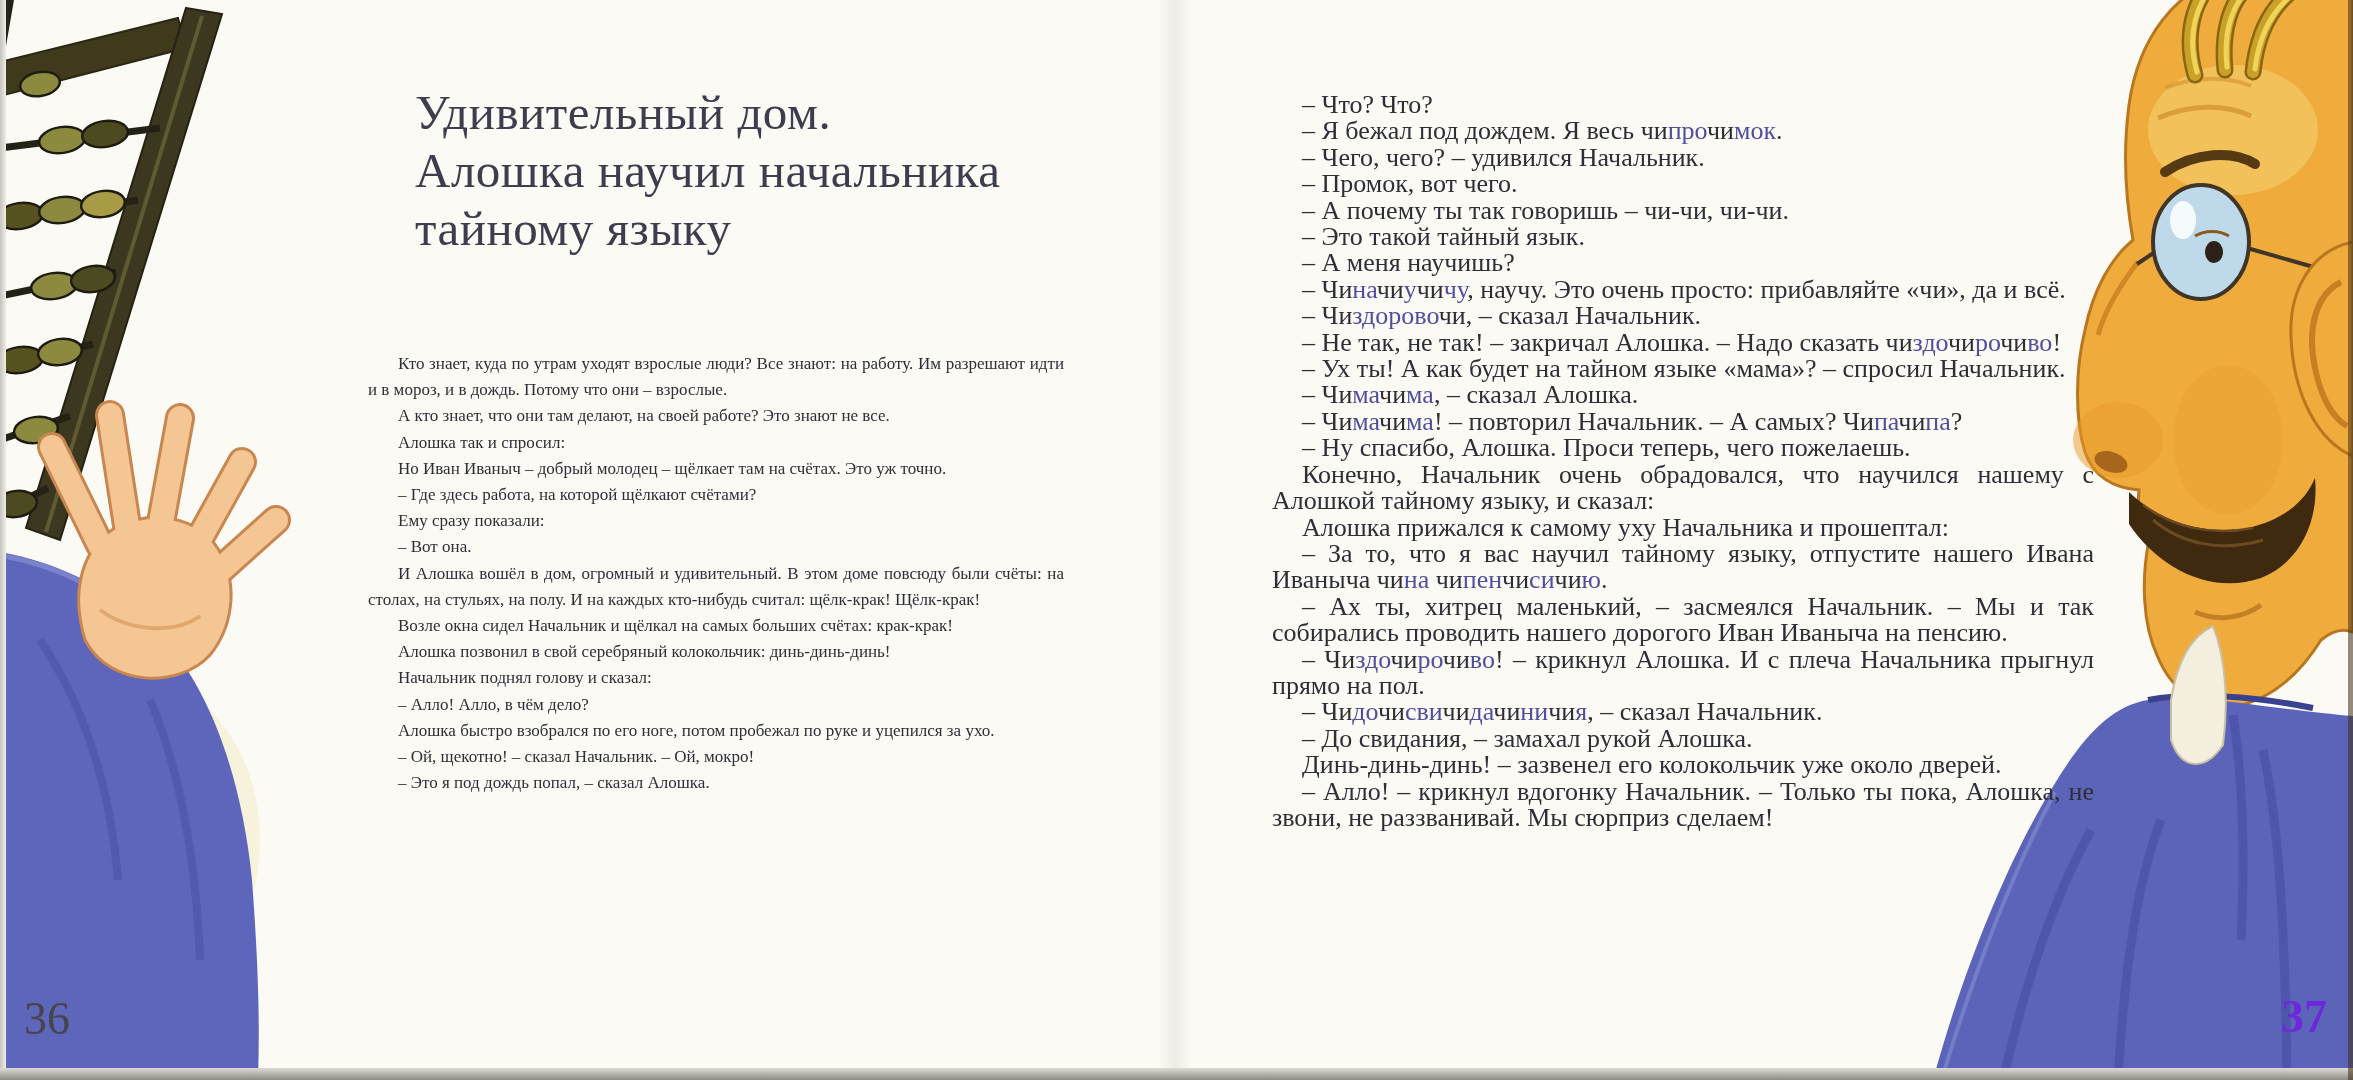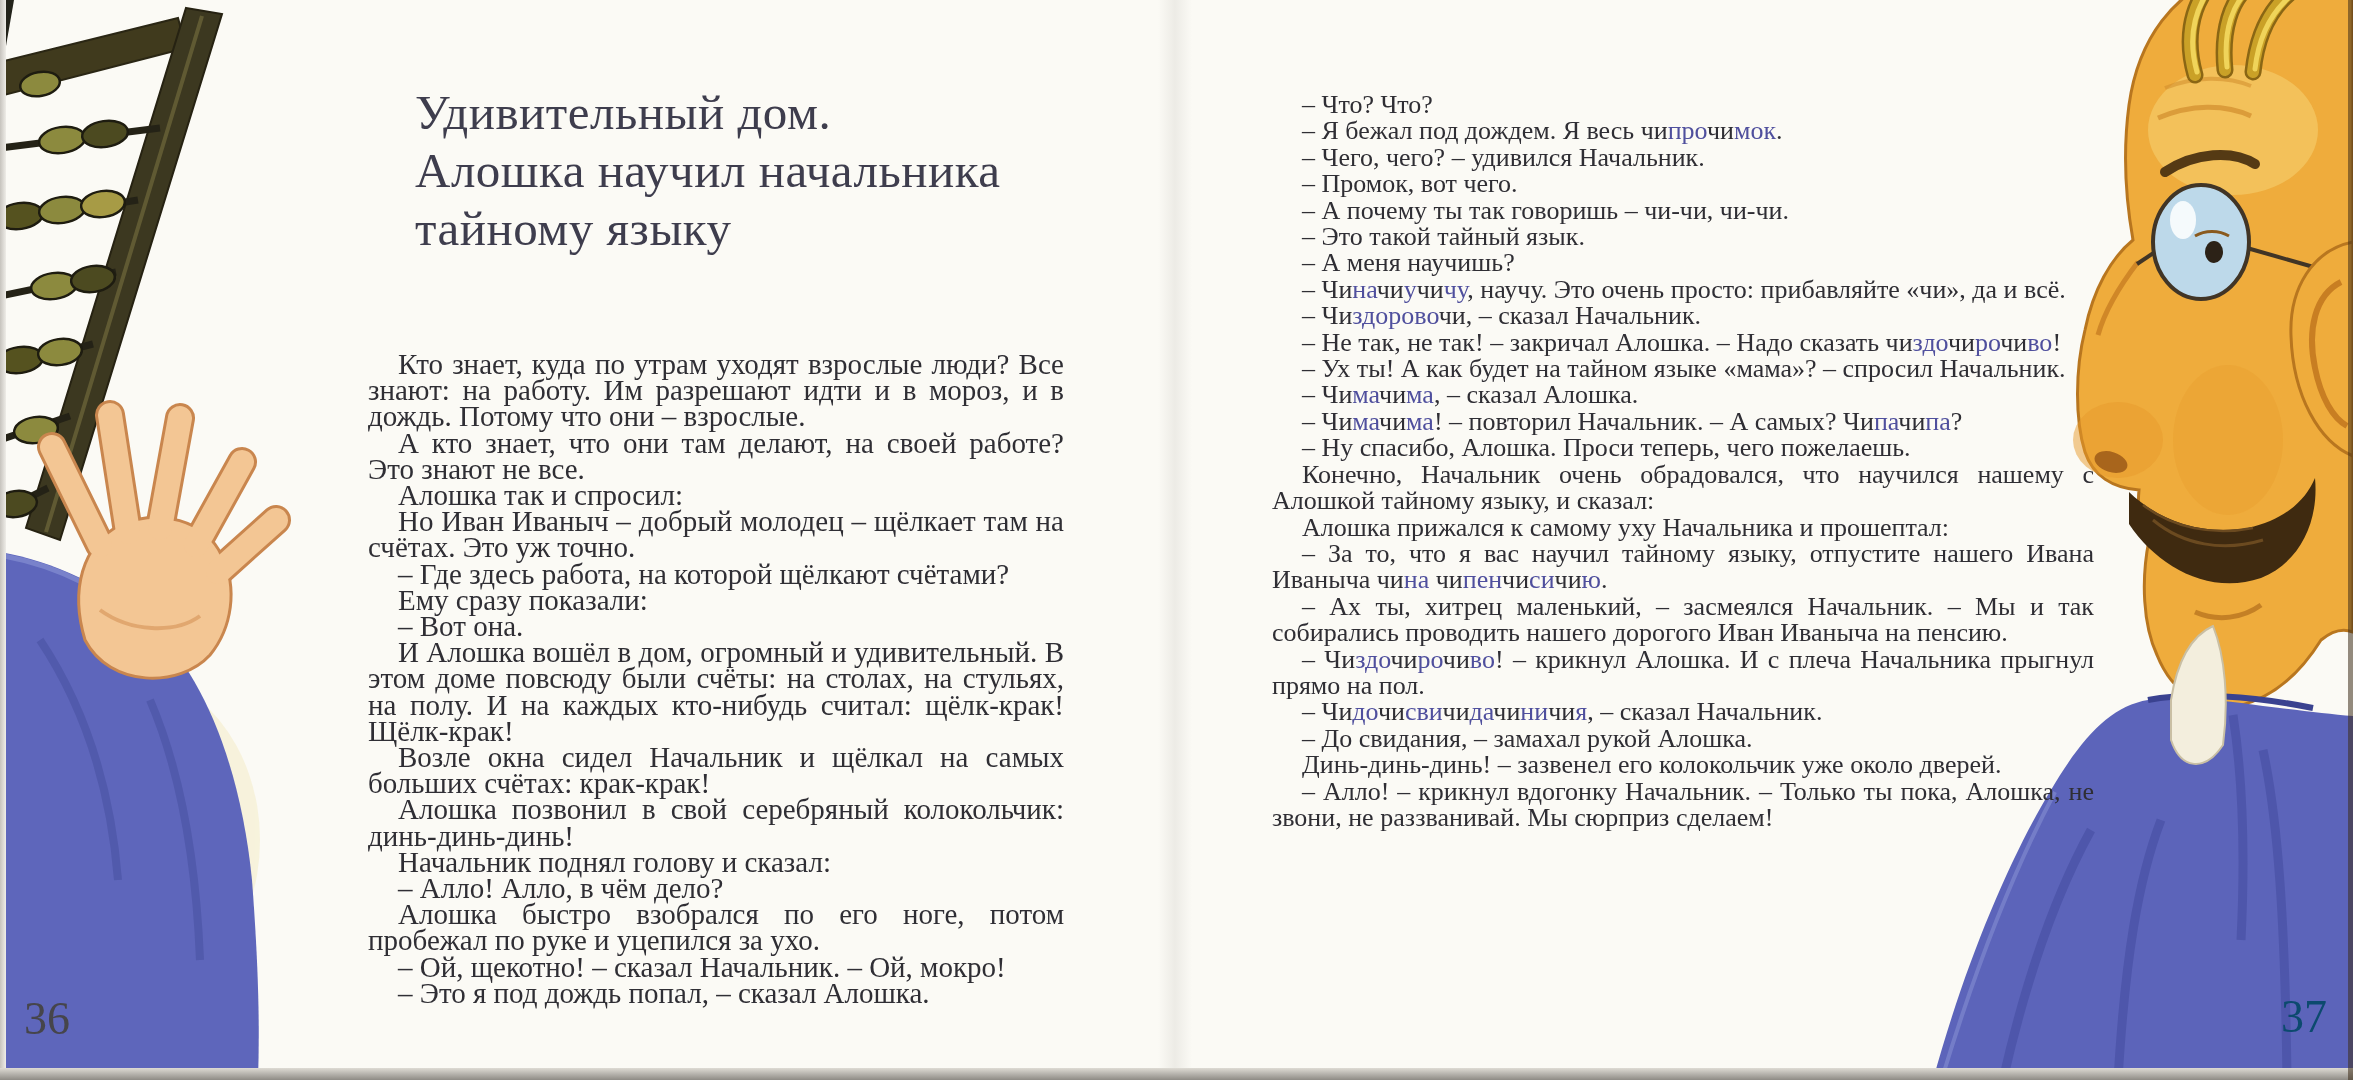--- a/index.html
+++ b/index.html
@@ -3,28 +3,28 @@
 <meta charset="utf-8">
 <style>
   html,body{margin:0;padding:0;background:#9a978f;}
   .canvas{position:relative;width:2353px;height:1080px;background:#fbfaf5;overflow:hidden;
           font-family:"Liberation Serif","DejaVu Serif",serif;}
   .abs{position:absolute;}
   
   .title{left:415px;top:84px;width:760px;color:#3e3d4d;font-size:49px;line-height:58px;font-weight:400;letter-spacing:.5px;}
   
   .col{color:#2f2e34;text-align:justify;}
-  .col-left{left:368px;top:351px;width:696px;font-size:29px;line-height:26.2px;}
+  .col-left{left:368px;top:351px;width:696px;font-size:17px;line-height:26.2px;}
   .col-right{left:1272px;top:92px;width:822px;font-size:26px;line-height:26.4px;}
   .para{margin:0;text-indent:30px;}
   .secret{color:#4f4f9d;margin-top:8px;}
   
   .pageno{font-size:46px;line-height:1;}
   .pageno-left{left:24px;top:996px;color:#46454b;}
-  .pageno-right{left:2281px;top:994px;color:#0c4a6e;z-index:5;}
+  .pageno-right{left:2281px;top:994px;color:#6d28d9;z-index:5;font-weight:bold;}
   
   .edge-left{left:0;top:0;width:6px;height:1080px;background:linear-gradient(90deg,#c6c3bd,#efede8);}
   .edge-bottom{left:0;top:1068px;width:2353px;height:12px;background:linear-gradient(180deg,#dedbd4,#8e8b85);}
   .edge-right{left:2348px;top:0;width:5px;height:1080px;background:rgba(62,46,26,.55);z-index:6;}
   .gutter{left:1158px;top:0;width:34px;height:1080px;
           background:linear-gradient(90deg,rgba(0,0,0,0),rgba(110,105,95,.10),rgba(0,0,0,0));}
   svg{display:block;}
 </style>
 </head>
 <body>

